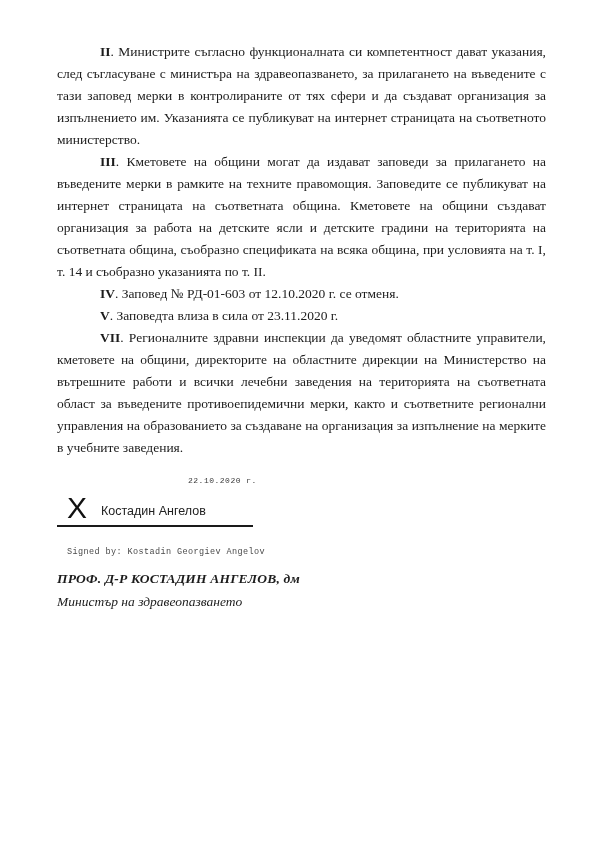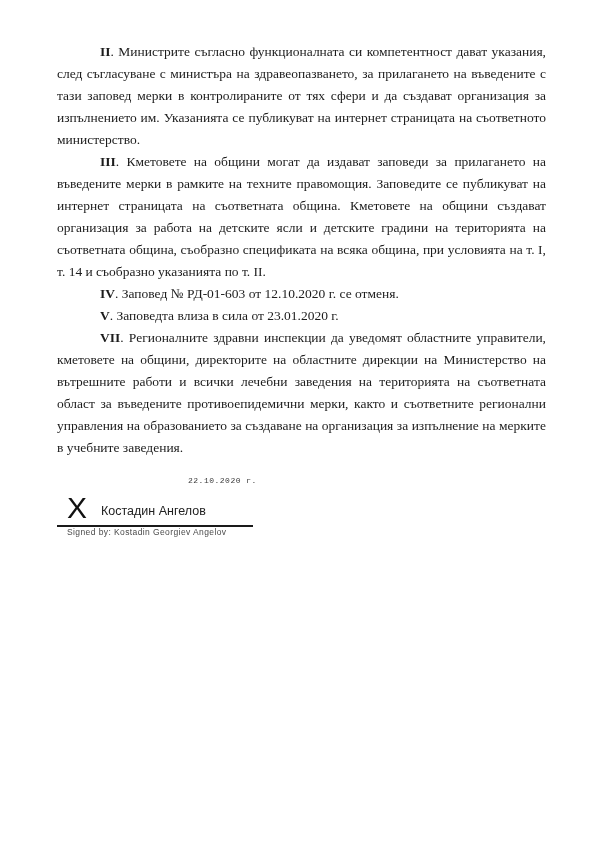--- a/index.html
+++ b/index.html
@@ -56,22 +56,23 @@
   }
   .sig-name {
     font-family: "Liberation Sans", sans-serif;
     font-size: 12.5px;
     line-height: 16px;
     color: #222;
     padding-bottom: 2px;
     text-align: center;
   }
   .signed-by {
+    margin-top: 20px;
     padding-left: 10px;
-    font-family: Liberation Sans, sans-serif;
+    font-family: Liberation Mono, monospace;
     font-size: 8.5px;
     color: #4a4a4a;
     letter-spacing: 0.4px;
   }
   .minister-name {
     margin: 14px 0 0 0;
     font-size: 13.5px;
     font-weight: bold;
     font-style: italic;
     letter-spacing: 0.2px;
@@ -87,30 +88,32 @@
 
 <div class="page">
   <div class="content">
 
     <p class="para"><span class="num">II</span><span>. Министрите съгласно функционалната си компетентност дават указания, след съгласуване с министъра на здравеопазването, за прилагането на въведените с тази заповед мерки в контролираните от тях сфери и да създават организация за изпълнението им. Указанията се публикуват на интернет страницата на съответното министерство.</span></p>
 
     <p class="para"><span class="num">III</span><span>. Кметовете на общини могат да издават заповеди за прилагането на въведените мерки в рамките на техните правомощия. Заповедите се публикуват на интернет страницата на съответната община. Кметовете на общини създават организация за работа на детските ясли и детските градини на територията на съответната община, съобразно спецификата на всяка община, при условията на т. I, т. 14 и съобразно указанията по т. II.</span></p>
 
     <p class="para"><span class="num">IV</span><span>. Заповед № РД-01-603 от 12.10.2020 г. се отменя.</span></p>
 
-    <p class="para"><span class="num">V</span><span>. Заповедта влиза в сила от 23.01.2020 г.</span></p>
+    <p class="para"><span class="num">V</span><span>. Заповедта влиза в сила от 23.11.2020 г.</span></p>
 
 
     <p class="para"><span class="num">VII</span><span>. Регионалните здравни инспекции да уведомят областните управители, кметовете на общини, директорите на областните дирекции на Министерство на вътрешните работи и всички лечебни заведения на територията на съответната област за въведените противоепидемични мерки, както и съответните регионални управления на образованието за създаване на организация за изпълнение на мерките в учебните заведения.</span></p>
 
 
     <div class="date-line">22.10.2020 г.</div>
 
     <div class="sig-field">
       <span class="sig-x">X</span>
       <span class="sig-name">Костадин Ангелов</span>
     </div>
 
     <div class="signed-by">Signed by: Kostadin Georgiev Angelov</div>
 
+    <p class="minister-name">ПРОФ. Д-Р КОСТАДИН АНГЕЛОВ, дм</p>
+    <p class="minister-title">Министър на здравеопазването</p>
 
   </div>
 </div>
 
 </body></html>

